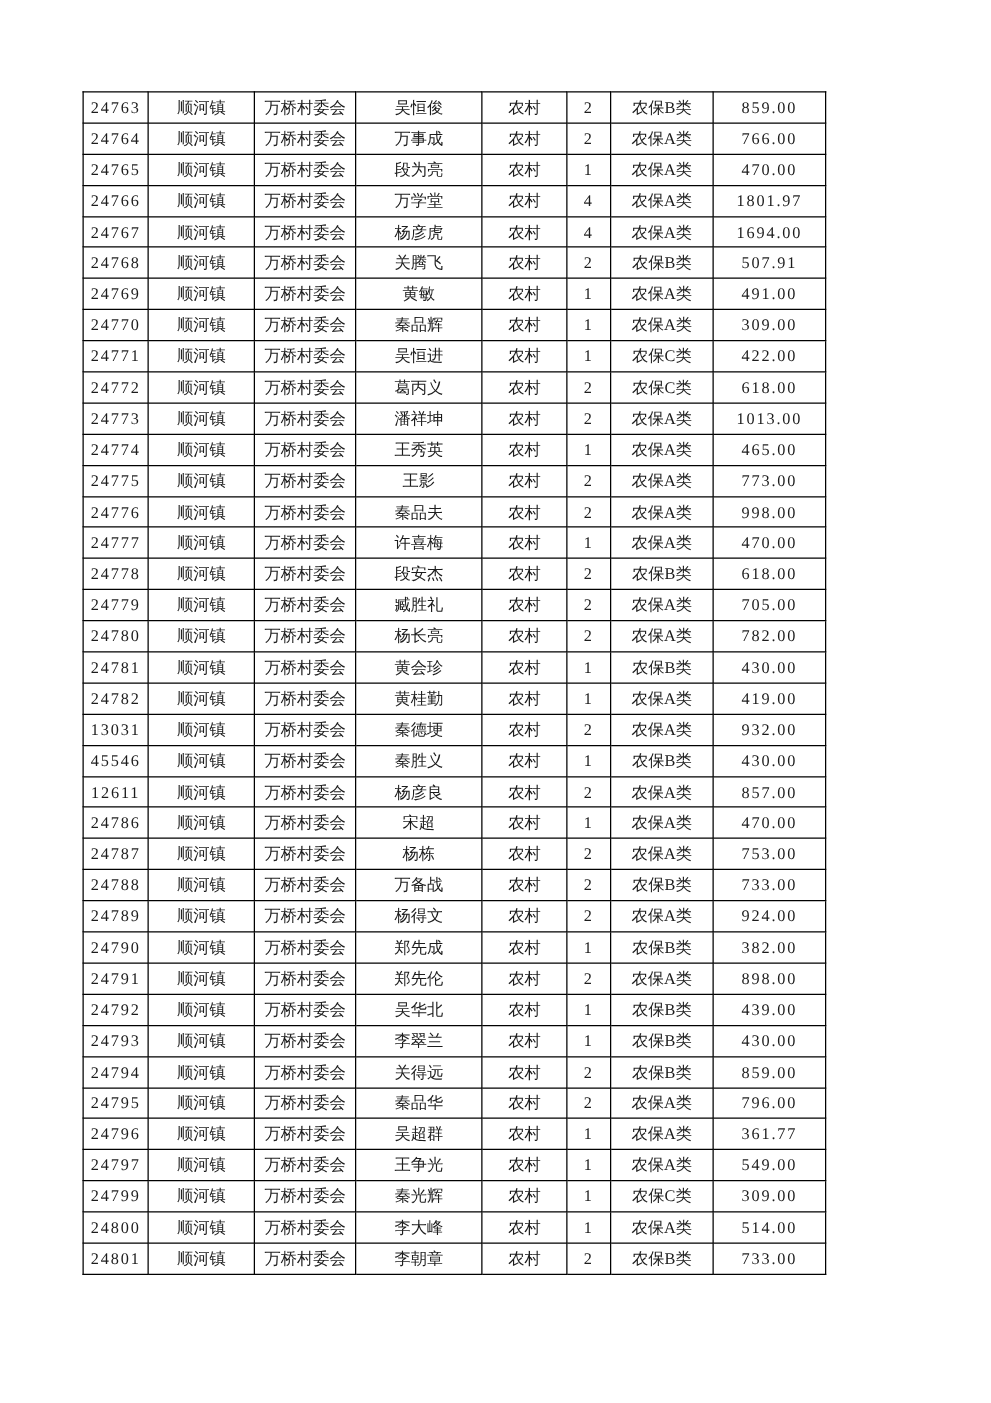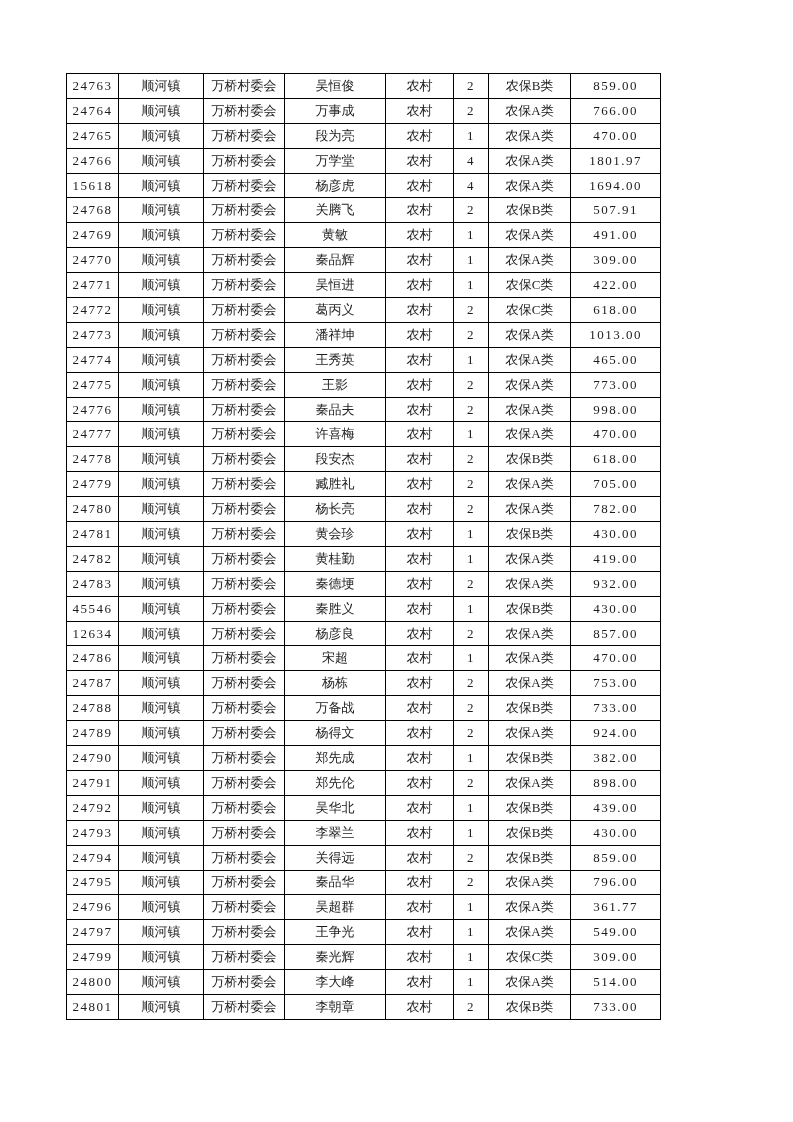--- a/index.html
+++ b/index.html
@@ -94,21 +94,21 @@
           <td class="c0">24766</td>
           <td class="c1">顺河镇</td>
           <td class="c2">万桥村委会</td>
           <td class="c3">万学堂</td>
           <td class="c4">农村</td>
           <td class="c5">4</td>
           <td class="c6">农保A类</td>
           <td class="c7">1801.97</td>
         </tr>
         <tr>
-          <td class="c0">15618</td>
+          <td class="c0">24767</td>
           <td class="c1">顺河镇</td>
           <td class="c2">万桥村委会</td>
           <td class="c3">杨彦虎</td>
           <td class="c4">农村</td>
           <td class="c5">4</td>
           <td class="c6">农保A类</td>
           <td class="c7">1694.00</td>
         </tr>
         <tr>
           <td class="c0">24768</td>
@@ -254,41 +254,41 @@
           <td class="c0">24782</td>
           <td class="c1">顺河镇</td>
           <td class="c2">万桥村委会</td>
           <td class="c3">黄桂勤</td>
           <td class="c4">农村</td>
           <td class="c5">1</td>
           <td class="c6">农保A类</td>
           <td class="c7">419.00</td>
         </tr>
         <tr>
-          <td class="c0">24783</td>
+          <td class="c0">13031</td>
           <td class="c1">顺河镇</td>
           <td class="c2">万桥村委会</td>
           <td class="c3">秦德埂</td>
           <td class="c4">农村</td>
           <td class="c5">2</td>
           <td class="c6">农保A类</td>
           <td class="c7">932.00</td>
         </tr>
         <tr>
           <td class="c0">45546</td>
           <td class="c1">顺河镇</td>
           <td class="c2">万桥村委会</td>
           <td class="c3">秦胜义</td>
           <td class="c4">农村</td>
           <td class="c5">1</td>
           <td class="c6">农保B类</td>
           <td class="c7">430.00</td>
         </tr>
         <tr>
-          <td class="c0">12634</td>
+          <td class="c0">12611</td>
           <td class="c1">顺河镇</td>
           <td class="c2">万桥村委会</td>
           <td class="c3">杨彦良</td>
           <td class="c4">农村</td>
           <td class="c5">2</td>
           <td class="c6">农保A类</td>
           <td class="c7">857.00</td>
         </tr>
         <tr>
           <td class="c0">24786</td>

